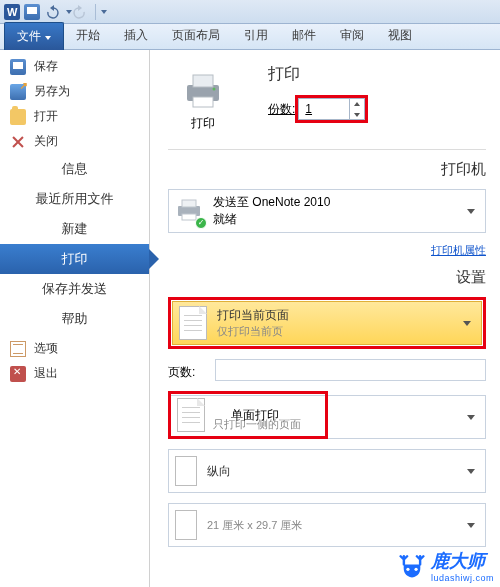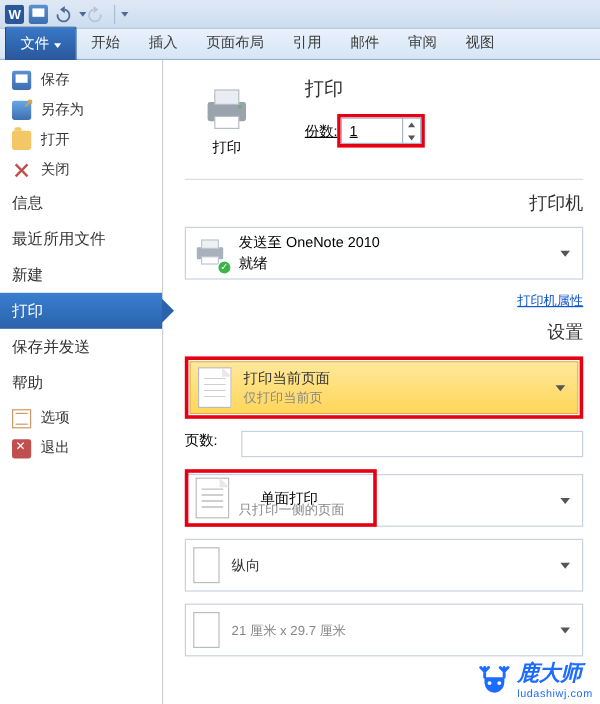--- a/index.html
+++ b/index.html
@@ -12,21 +12,21 @@
   .dropdown-caret { width:0; height:0; border-left:3px solid transparent; border-right:3px solid transparent; border-top:4px solid #4a6b99; margin-left:2px; }
 
   
   .ribbon { height: 26px; background: linear-gradient(#e9f1fb,#d6e5f5); border-bottom: 1px solid #9db4d1; display:flex; align-items:flex-end; padding-left:4px; }
   .tab { padding: 5px 12px; font-size: 12px; color:#3b3b3b; cursor:pointer; }
   .tab.file { background:#2a579a; background: linear-gradient(#3878c7,#2a579a); color:#fff; border-radius:2px 2px 0 0; border:1px solid #1d4e89; border-bottom:none; position:relative; top:1px; }
   .tab.file::after { content:""; display:inline-block; margin-left:4px; width:0;height:0;border-left:3px solid transparent;border-right:3px solid transparent;border-top:4px solid #fff; }
 
   
   .backstage { display:flex; height: calc(587px - 50px); }
-  .sidebar { width:136px; background:#fff; border-right:1px solid #d0d0d0; padding-top:4px; }
+  .sidebar { width:150px; background:#fff; border-right:1px solid #d0d0d0; padding-top:4px;text-align:center; }
   .side-item { display:flex; align-items:center; gap:8px; padding:4px 10px; font-size:12px; color:#333; cursor:pointer; }
   .side-item.spaced { margin-top:2px; }
   .side-heading { padding:6px 10px; font-size:13px; color:#333; }
   .side-heading.active { background:#2a62ac; background: linear-gradient(#3a7ecf,#2a62ac); color:#fff; position:relative; }
   .side-heading.active::after { content:""; position:absolute; right:-10px; top:50%; transform:translateY(-50%); width:0;height:0;border-top:10px solid transparent;border-bottom:10px solid transparent;border-left:10px solid #2a62ac; }
 
   .content { flex:1; padding:14px 14px 0 18px; display:flex; flex-direction:column; gap:10px; }
 
   .print-top { display:flex; align-items:flex-start; gap:30px; }
   .print-btn { width:70px; display:flex; flex-direction:column; align-items:center; gap:4px; padding:6px; border:1px solid transparent; border-radius:4px; cursor:pointer; }
@@ -51,21 +51,21 @@
   .status-green::after { content:"✓"; color:#fff; font-size:8px; line-height:1; }
   .link-right { text-align:right; }
   .link-right a { color:#1155cc; text-decoration:underline; font-size:11px; cursor:pointer;}
 
   .setting-row { display:flex; align-items:center; border:1px solid #c8d2df; background:#fff; padding:4px 6px; gap:10px; cursor:pointer; min-height:44px; }
   .setting-row .text { flex:1; }
   .setting-row .title { font-size:12px; color:#333; }
   .setting-row .sub { font-size:11px; color:#888; }
   .setting-row.orange { background:linear-gradient(#ffe89b,#ffd659); border-color:#e0b038; }
   .caret-down { width:0;height:0;border-left:4px solid transparent;border-right:4px solid transparent;border-top:5px solid #555; margin-right:4px; }
-  .pages-row { display:flex; align-items:flex-start; gap:20px; }
+  .pages-row { display:flex; align-items:flex-end; gap:20px; }
   .pages-row input { flex:1; border:1px solid #c8d2df; height:22px; padding:0 6px; font-size:12px; }
 
   .red-outline { border:3px solid #e60012; padding:1px; }
   .red-outline-half { border:3px solid #e60012; display:inline-block; padding:0 40px 0 0; }
 
   
   .ico { width:16px; height:16px; display:inline-block; }
   .ico.save { background: linear-gradient(#5b8fd0,#3d6fb0); border-radius:2px; position:relative; }
   .ico.save::after { content:""; position:absolute; inset:3px 3px 6px 3px; background:#fff; }
   .ico.saveas { background: linear-gradient(#6aa6e6,#3d6fb0); border-radius:2px; position:relative;}

